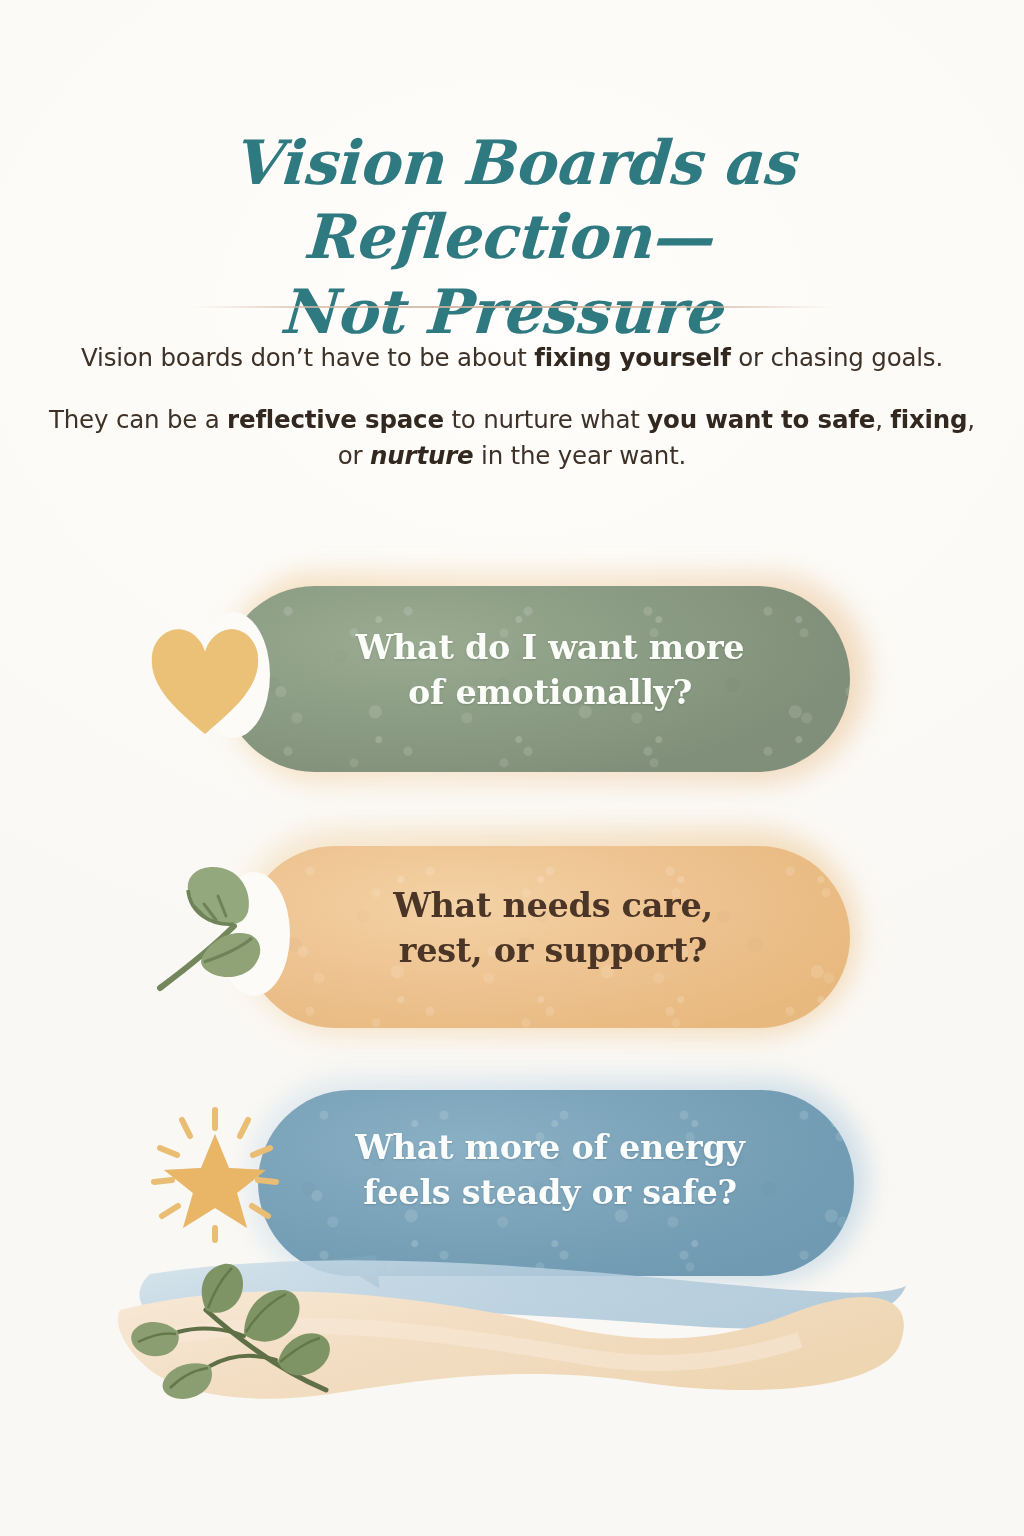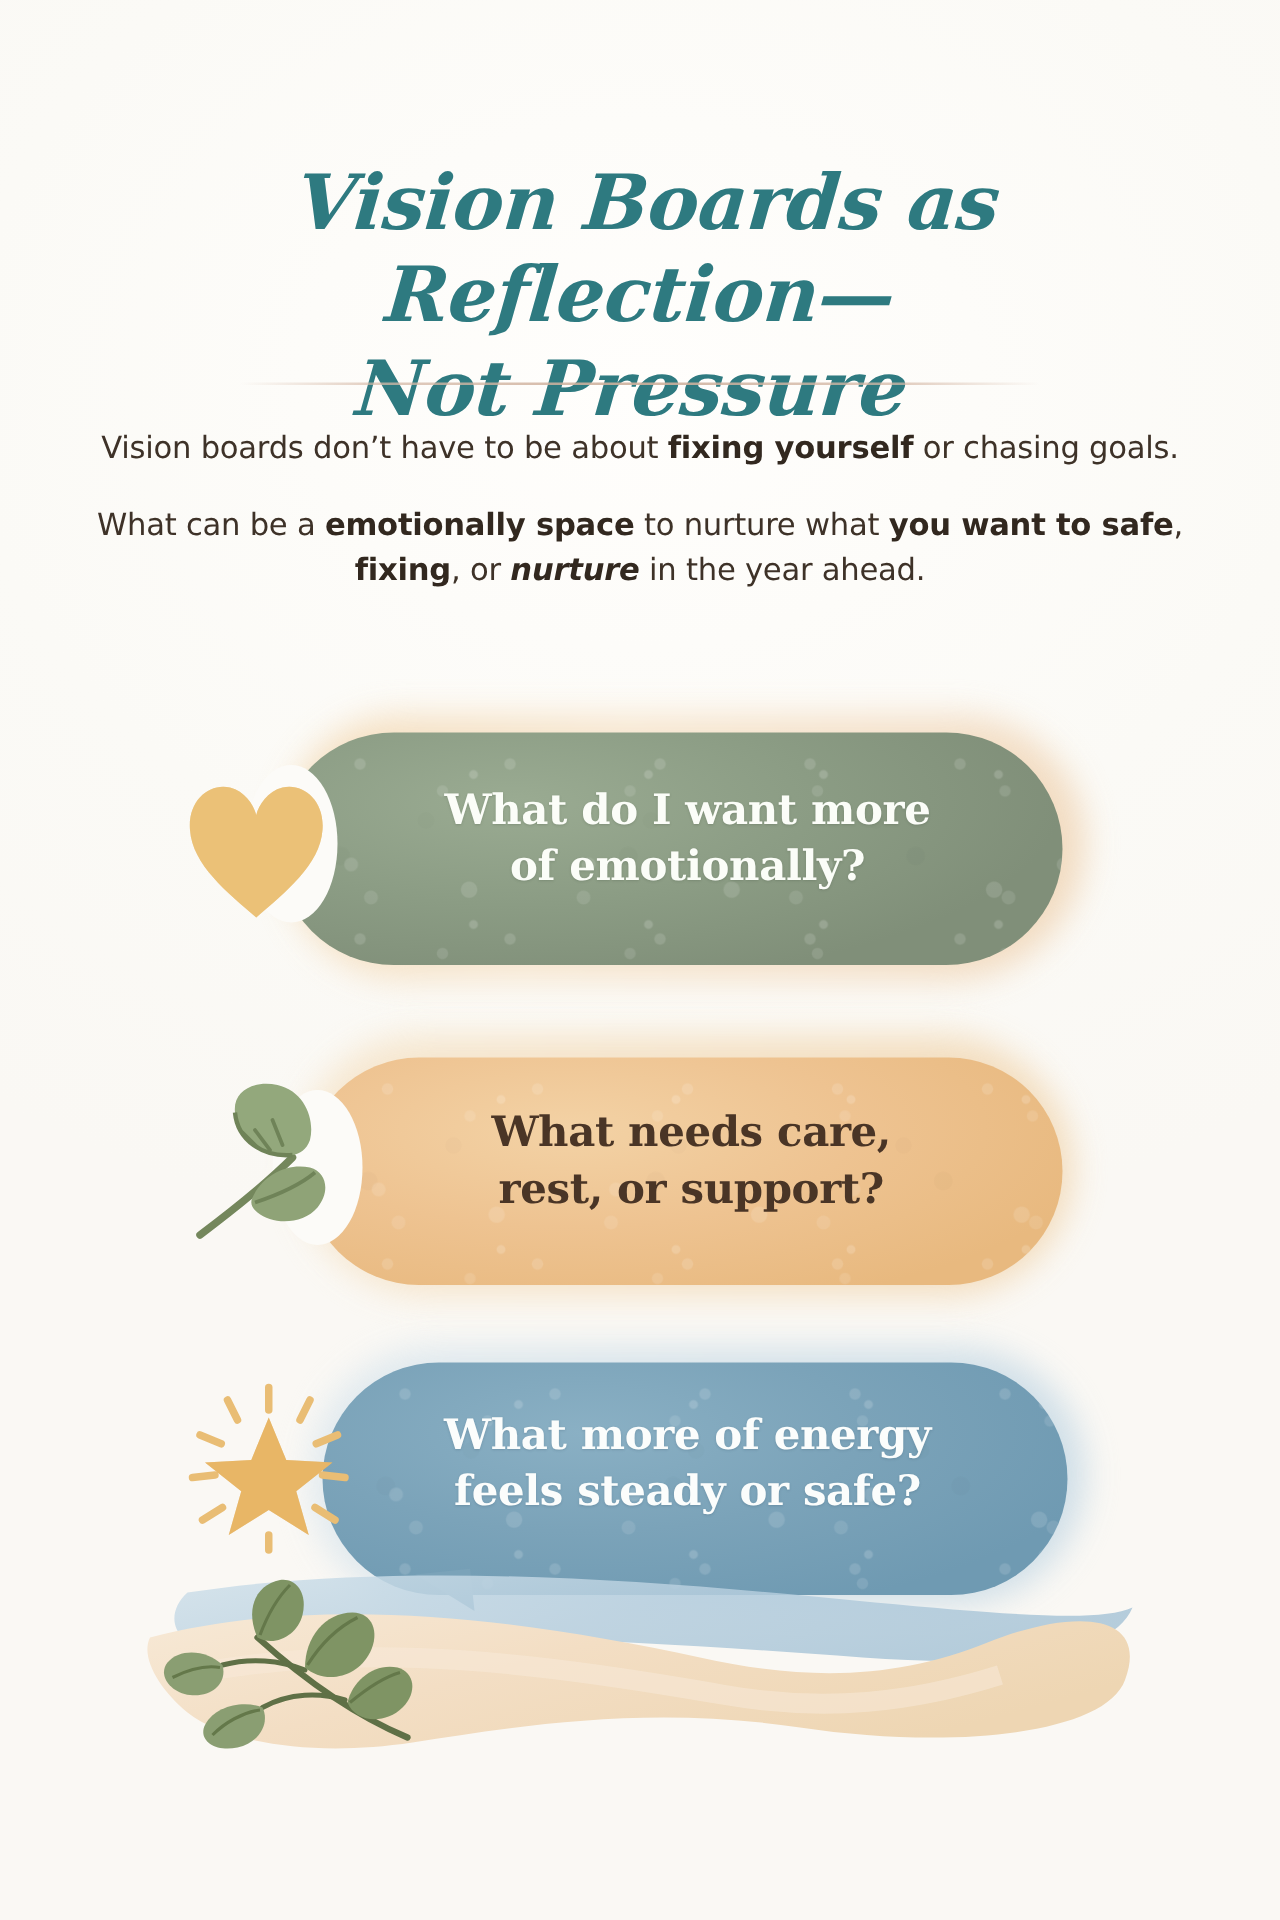--- a/index.html
+++ b/index.html
@@ -244,21 +244,21 @@
 
   <div class="header">
     <h1 class="title"><span>Vision Boards as Reflection—</span><br><span>Not Pressure</span></h1>
   </div>
 
   <div class="divider"></div>
 
   <div class="intro">
     <p><span>Vision boards don’t have to be about </span><b>fixing yourself</b><span> or chasing goals.</span></p>
 
-    <p><span>What can be a </span><b>emotionally space</b><span> to nurture what </span><b>you want to safe</b><span>, </span><b>fixing</b><span>, or </span><i class="bi">nurture</i><span> in the year ahead.</span></p>
+    <p><span>They can be a </span><b>reflective space</b><span> to nurture what </span><b>you want to safe</b><span>, </span><b>fixing</b><span>, or </span><i class="bi">nurture</i><span> in the year want.</span></p>
   </div>
 
   <div class="cards">
 
     <div class="card c1">
       <div class="halo h1"></div>
       <div class="pill p1"></div>
       <div class="notch n1"></div>
       <div class="card-text t1">What do I want more
 of emotionally?</div>

